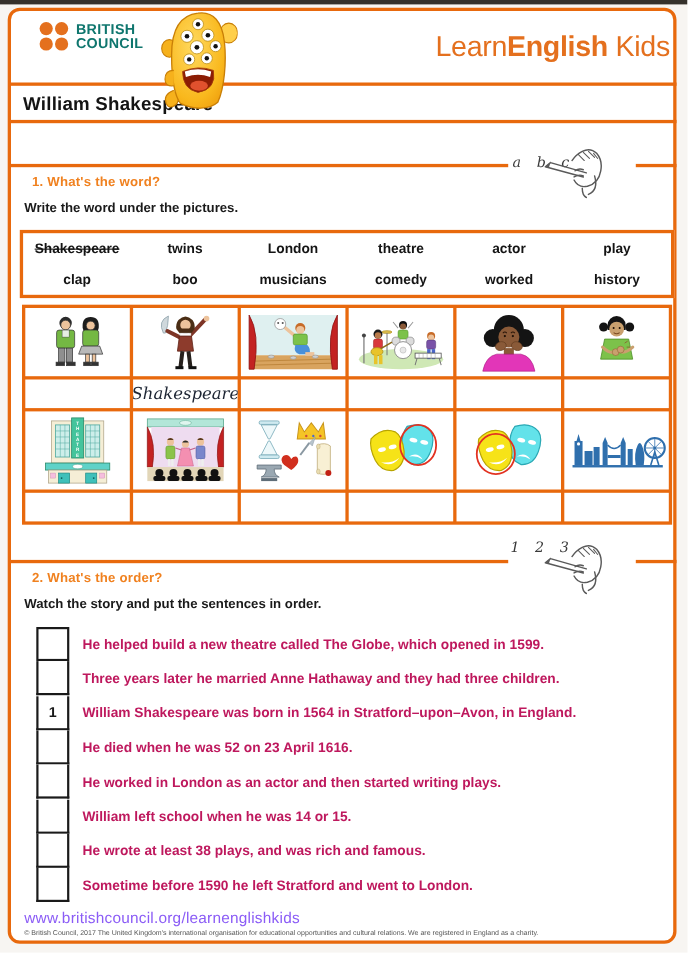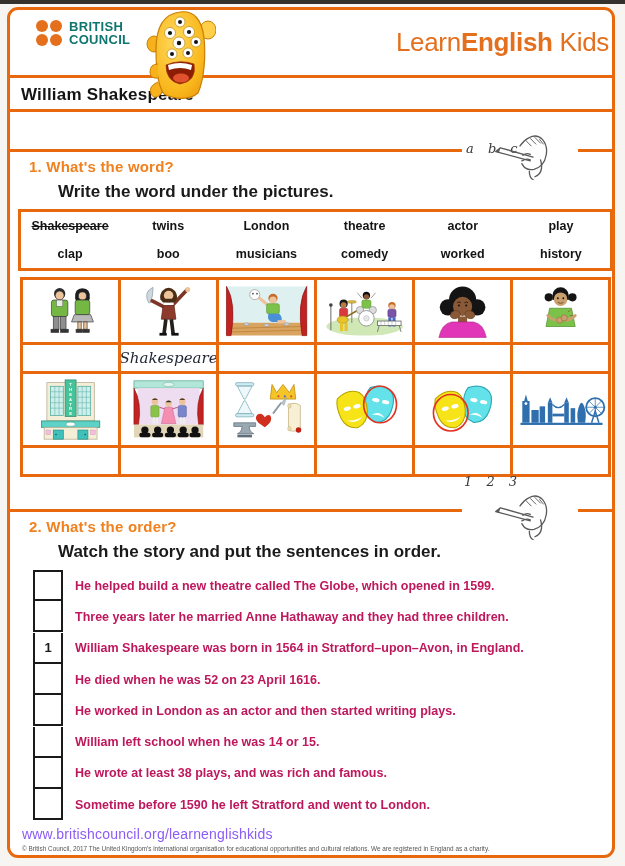--- a/index.html
+++ b/index.html
@@ -27,26 +27,26 @@
   .page-title{left:21px;top:85px;font-size:17px;font-weight:bold;color:#141414;letter-spacing:.2px;}
 
   
   .sec-line-l{left:10px;width:452px;}
   .sec-line-r{left:578px;width:37px;}
   .hand-label{font-family:"DejaVu Serif",serif;font-style:italic;font-size:13px;color:#3a3a3a;letter-spacing:5px;white-space:nowrap;}
   .s1-l{top:149px;} .s1-r{top:149px;}
   .s1-label{left:466px;top:141px;}
   .s1-hand{left:492px;top:131px;z-index:4;}
   .s2-l{top:509px;} .s2-r{top:509px;}
-  .s2-label{left:464px;top:474px;}
+  .s2-label{left:464px;top:491px;}
   .s2-hand{left:492px;top:491px;z-index:4;}
 
-  .sec-heading{font-size:15px;font-weight:bold;color:#F0811F;letter-spacing:.2px;}
+  .sec-heading{font-size:12px;font-weight:bold;color:#F0811F;letter-spacing:.2px;}
   .h1{left:29px;top:158px;} .h2{left:29px;top:518px;}
-  .instruction{font-size:17px;font-weight:bold;color:#1a1a1a;margin-left:36px;}
+  .instruction{font-size:12px;font-weight:bold;color:#1a1a1a;}
   .i1{left:22px;top:182px;} .i2{left:22px;top:542px;}
 
   
   .word-bank{left:18px;top:209px;width:589px;height:56px;border:3px solid #E8690D;background:#fff;
     display:grid;grid-template-columns:repeat(6,1fr);grid-template-rows:1fr 1fr;align-items:center;justify-items:center;}
   .word{font-size:12.5px;font-weight:bold;color:#141414;}
   .struck{text-decoration:line-through;}
 
   
   .pic-grid{left:20px;top:277px;width:585px;background:#E8690D;padding:3px;

